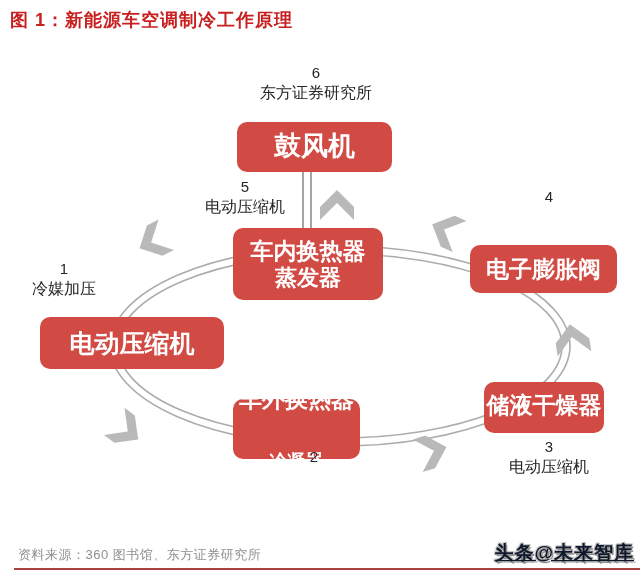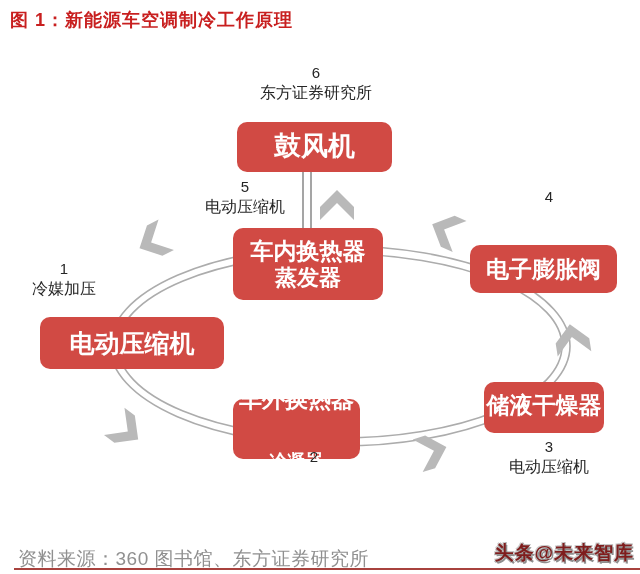--- a/index.html
+++ b/index.html
@@ -40,30 +40,31 @@
   .step .lbl{font-size:16px;}
   .step-6{left:246px;top:64px;width:140px;}
   .step-5{left:195px;top:178px;width:100px;}
   .step-4{left:504px;top:188px;width:90px;}
   .step-1{left:19px;top:260px;width:90px;}
   .step-3{left:504px;top:438px;width:90px;}
   .step-2{left:264px;top:448px;width:100px;}
 
   .source-note{
     position:absolute;left:18px;top:546px;z-index:3;
-    font-size:19px;color:#909090;letter-spacing:0.5px;
+    font-size:13px;color:#909090;letter-spacing:0.5px;
   }
   .footer-rule{
     position:absolute;left:14px;right:0;top:568px;height:2px;z-index:3;
     background:#a8423e;
   }
   .watermark{
     position:absolute;right:6px;top:540px;z-index:4;
-    font-size:19px;font-weight:bold;color:#7f1d1d;letter-spacing:1px;
+    font-size:19px;font-weight:bold;color:#0f172a;letter-spacing:1px;
     text-shadow:1.5px 1.5px 0 #8f8f8f,-1px -1px 0 #cccccc,1px -1px 0 #b5b5b5,-1px 1px 0 #b5b5b5;
+    text-decoration:underline;
   }
 </style>
 </head>
 <body>
 
 <div class="page">
 
   <div class="fig-title">图 1：新能源车空调制冷工作原理</div>
 
   <svg class="flow-svg" width="640" height="574" viewBox="0 0 640 574">

